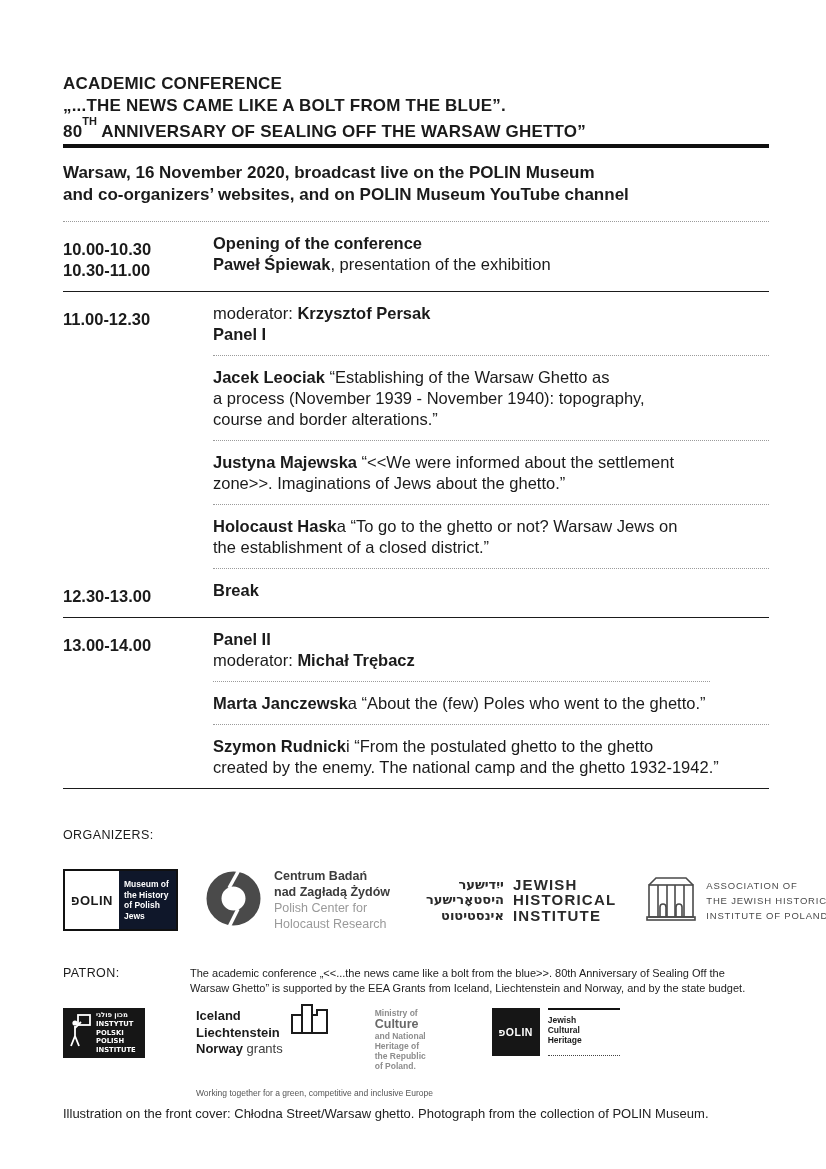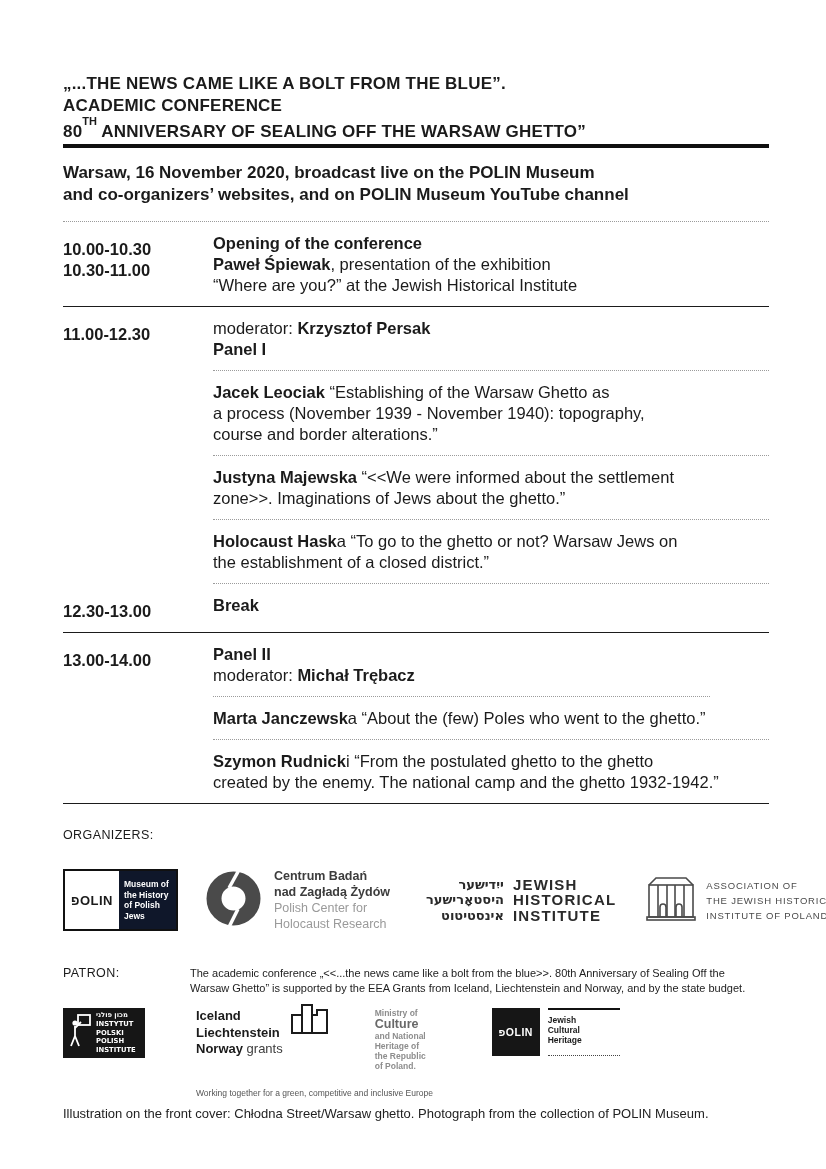--- a/index.html
+++ b/index.html
@@ -71,41 +71,40 @@
   .eea-tagline{margin-left:133px;margin-top:17px;font-size:8.5px;color:#555;}
 
   .footer{position:absolute;top:1106px;left:63px;width:720px;font-size:13px;color:#222;}
 </style>
 </head>
 <body>
 
 <div class="page">
 
   <div class="header">
+    <div class="hline">ACADEMIC CONFERENCE</div>
     <div class="hline">„...THE NEWS CAME LIKE A BOLT FROM THE BLUE”.</div>
-    <div class="hline">ACADEMIC CONFERENCE</div>
     <div class="hline"><span>80</span><sup>TH</sup><span> ANNIVERSARY OF SEALING OFF THE WARSAW GHETTO”</span></div>
   </div>
   <div class="thick-rule"></div>
 
   <div class="subtitle">
     <div>Warsaw, 16 November 2020, broadcast live on the POLIN Museum</div>
     <div>and co-organizers’ websites, and on POLIN Museum YouTube channel</div>
   </div>
 
   <div class="schedule" id="schedule-blocks">
       <div class="sched-row">
         <div class="time-col">
           <div>10.00-10.30</div>
           <div>10.30-11.00</div>
         </div>
         <div class="content-col">
           <div><span class="b">Opening of the conference</span></div>
           <div><span class="b">Paweł Śpiewak</span><span>, presentation of the exhibition</span></div>
-          <div><span>“Where are you?” at the Jewish Historical Institute</span></div>
         </div>
       </div>
       <div class="sep solid"></div>
       <div class="sched-row">
         <div class="time-col">
           <div>11.00-12.30</div>
         </div>
         <div class="content-col">
           <div><span>moderator: </span><span class="b">Krzysztof Persak</span></div>
           <div><span class="b">Panel I</span></div>

